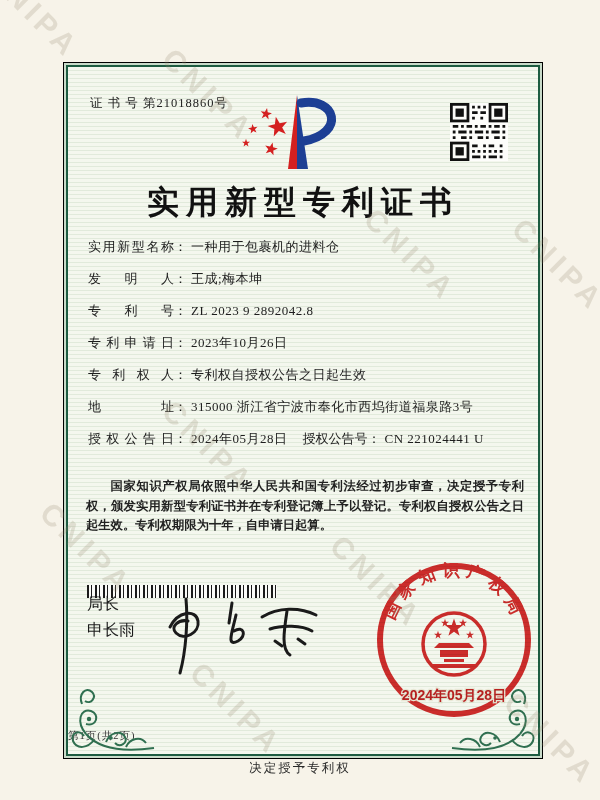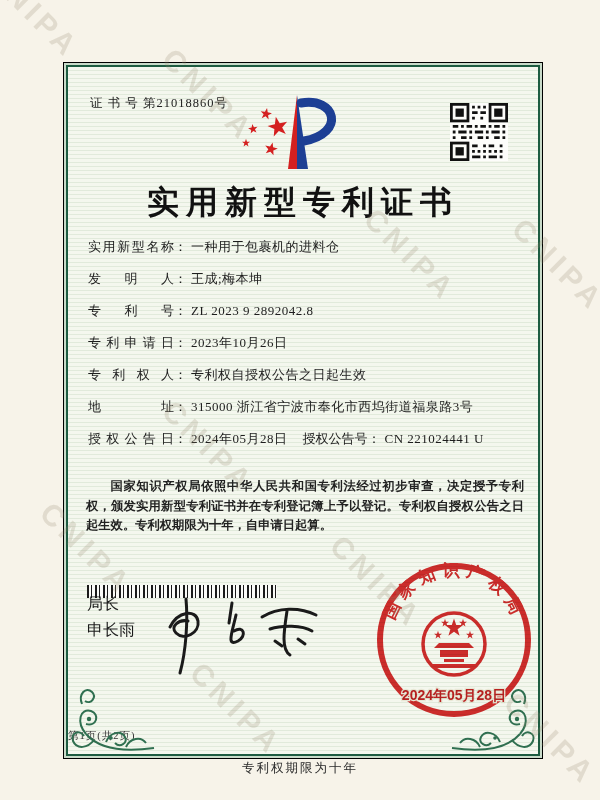--- a/index.html
+++ b/index.html
@@ -211,14 +211,14 @@
             <rect x="68" y="97" width="20" height="3"></rect>
             <rect x="56" y="102" width="44" height="4"></rect>
           </g>
         </g>
         <text x="78" y="138" text-anchor="middle" font-size="14" font-weight="bold" fill="#bf1616" style="paint-order:stroke" stroke="#f3efe5" stroke-width="2.5" font-family="Liberation Sans, DejaVu Sans, sans-serif">2024年05月28日</text>
       </svg>
 
     </div>
   </div>
 
-  <div class="note">专利权期限为十年</div>
+  <div class="note">决定授予专利权</div>
 </div>
 
 </body></html>

